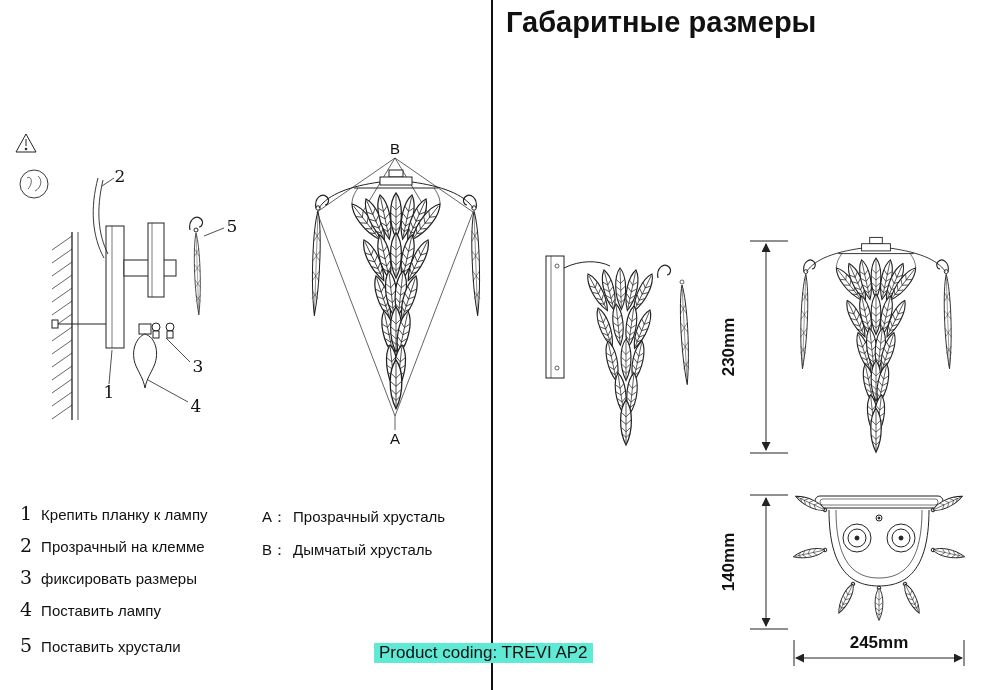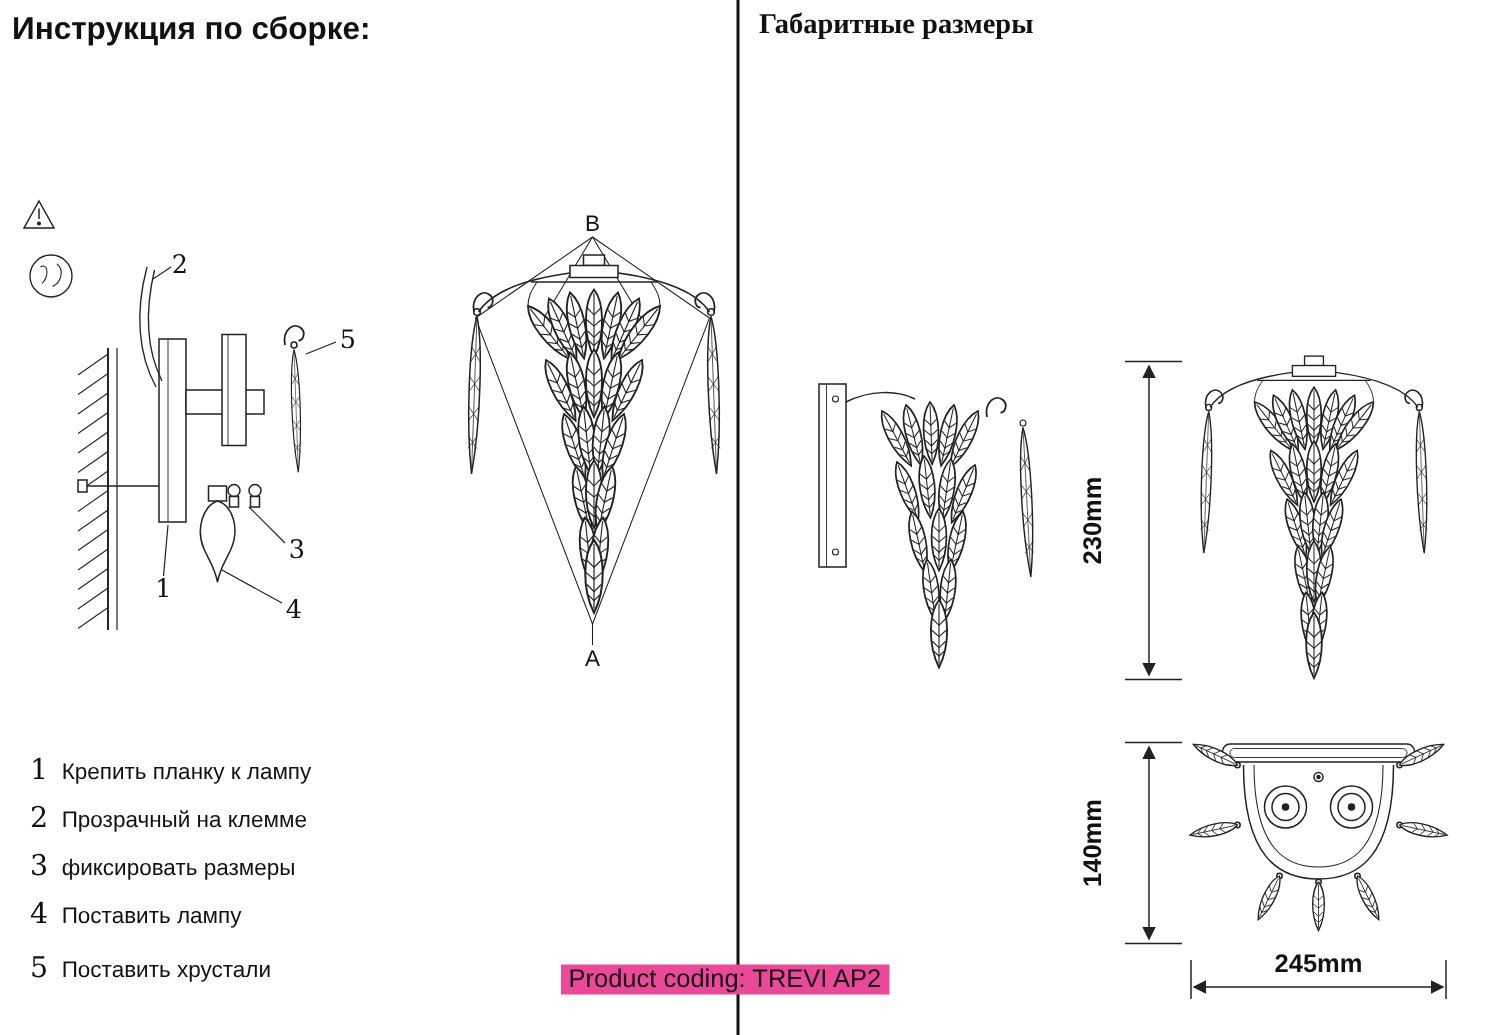--- a/index.html
+++ b/index.html
@@ -11,21 +11,21 @@
   .steps .step { display:flex; align-items:baseline; gap:9px; margin-bottom:10px; }
   .steps .step .num { font-family:"DejaVu Serif",serif; font-size:19px; }
   .steps .step .txt { font-size:15px; }
   .steps .step.last { margin-top:14px; }
   .legend-row { font-size:15px; margin-bottom:14px; white-space:nowrap; }
   .legend-row .key { margin-right:6px; }
   svg text { font-family:"Liberation Sans",sans-serif; fill:#111; stroke:none; }
   .callout { font-family:"DejaVu Serif",serif; font-size:17px; }
   .ablabel { font-size:15px; }
   .dimtext { font-size:17px; font-weight:bold; }
-  .coding { font-size:17px; background:#ec4899; padding:0 5px; white-space:nowrap; }
+  .coding { font-size:17px; background:#5eead4; padding:0 5px; white-space:nowrap; }
 </style>
 </head>
 <body>
 
 <div class="page">
 
   <svg style="position:absolute;width:0;height:0" aria-hidden="true">
     <defs>
       <marker id="arr" markerWidth="9" markerHeight="9" refX="8" refY="4.5" orient="auto-start-reverse" markerUnits="userSpaceOnUse">
         <path d="M0,0 L9,4.5 L0,9 Z" fill="#222"></path>
@@ -154,22 +154,21 @@
             <circle cx="106" cy="92" r="1.8"></circle>
               <use href="#leaf" transform="translate(106,92) rotate(-26) scale(0.9)"></use>
             <circle cx="80" cy="96" r="1.8"></circle>
               <use href="#leaf" transform="translate(80,96) scale(0.9)"></use>
           </g>
         </g>
       </g>
     </defs>
   </svg>
 
-  <div class="abs title" style="left:8px; top:8px; font-size:21px;">Инструкция по сборке:</div>
-  <div class="abs title" style="left:506px; top:6px; font-size:19px;font-family:Liberation Serif, serif;">Габаритные размеры</div>
+  <div class="abs title" style="left:506px; top:6px; font-size:29px;">Габаритные размеры</div>
   <div class="abs" style="left:491px; top:0; width:2px; height:690px; background:#111;"></div>
 
   <svg class="abs" style="left:8px; top:128px;" width="280" height="315">
     <g stroke="#222" stroke-width="1" fill="none">
       <g>
         <path d="M18,6 L28,24 L8,24 Z"></path>
         <line x1="18" y1="11" x2="18" y2="18"></line>
         <circle cx="18" cy="21" r="0.9" fill="#222"></circle>
       </g>
       <g>
@@ -253,20 +252,28 @@
     <div class="step">
       <span class="num">4</span>
       <span class="txt">Поставить лампу</span>
     </div>
     <div class="step last">
       <span class="num">5</span>
       <span class="txt">Поставить хрустали</span>
     </div>
   </div>
 
+  <div class="abs" style="left:262px; top:508px;">
+    <div class="legend-row">
+      <span class="key">A：</span><span>Прозрачный хрусталь</span>
+    </div>
+    <div class="legend-row">
+      <span class="key">B：</span><span>Дымчатый хрусталь</span>
+    </div>
+  </div>
 
   <svg class="abs" style="left:540px; top:242px;" width="170" height="215">
     <use href="#lampSide"></use>
   </svg>
 
   <svg class="abs" style="left:710px; top:236px;" width="80" height="222">
     <g stroke="#222" stroke-width="1" fill="none">
       <line x1="40" y1="5" x2="78" y2="5"></line>
       <line x1="40" y1="217" x2="78" y2="217"></line>
       <line x1="56" y1="8" x2="56" y2="214" marker-start="url(#arr)" marker-end="url(#arr)"></line>

